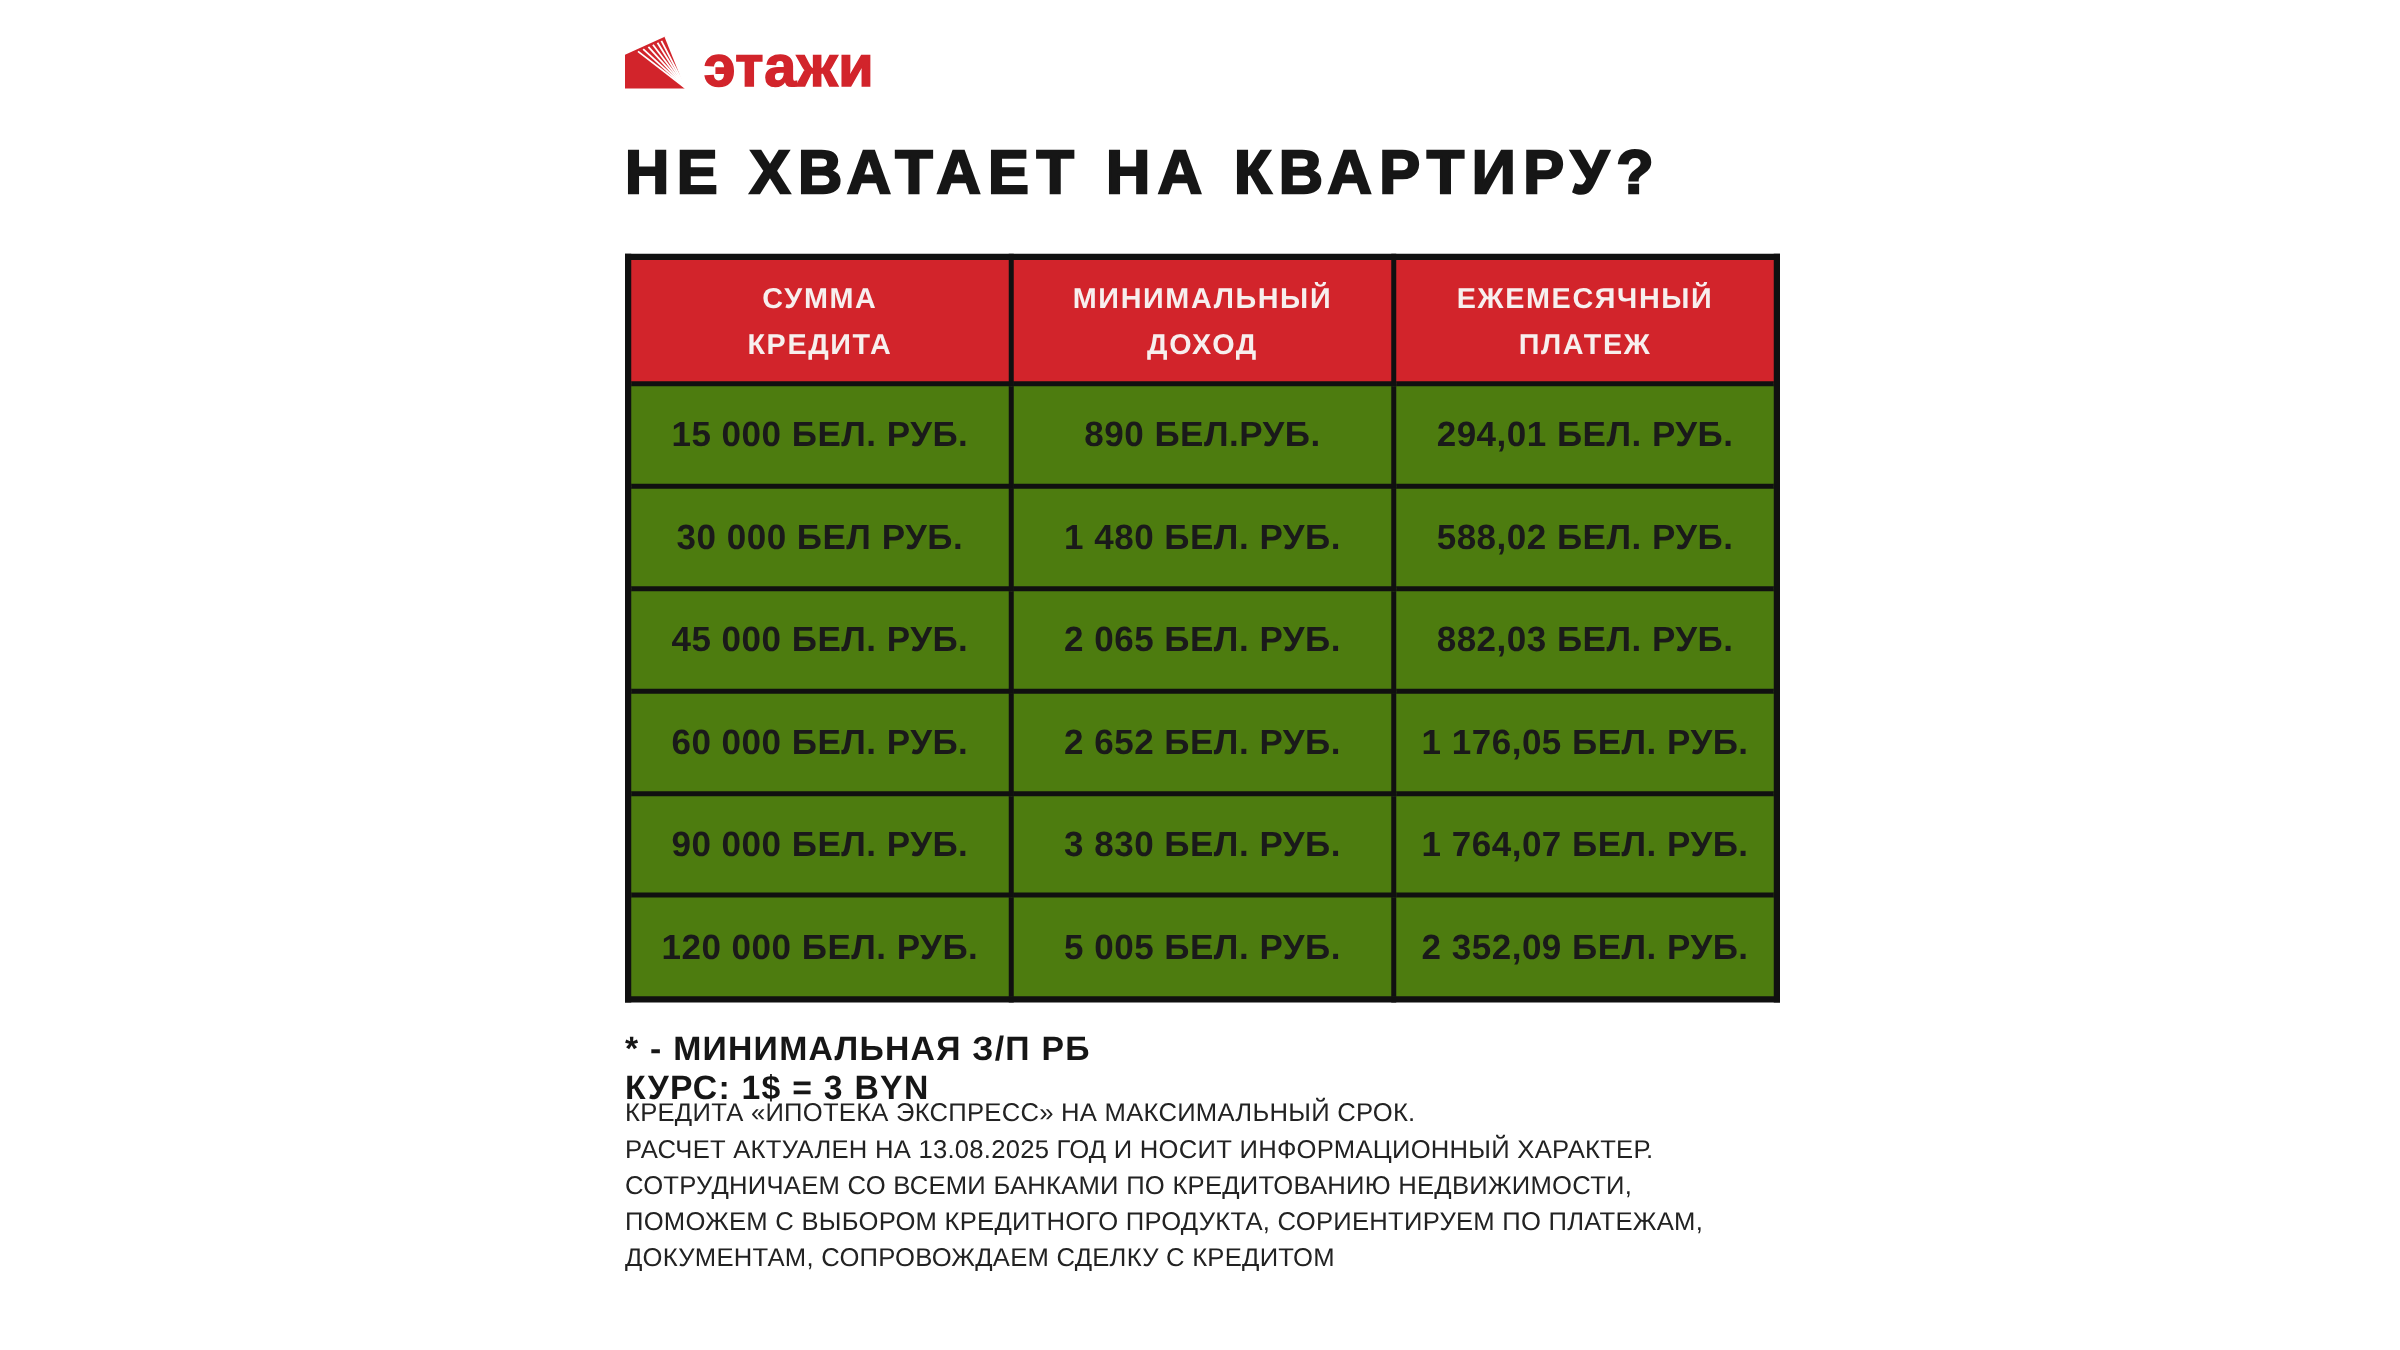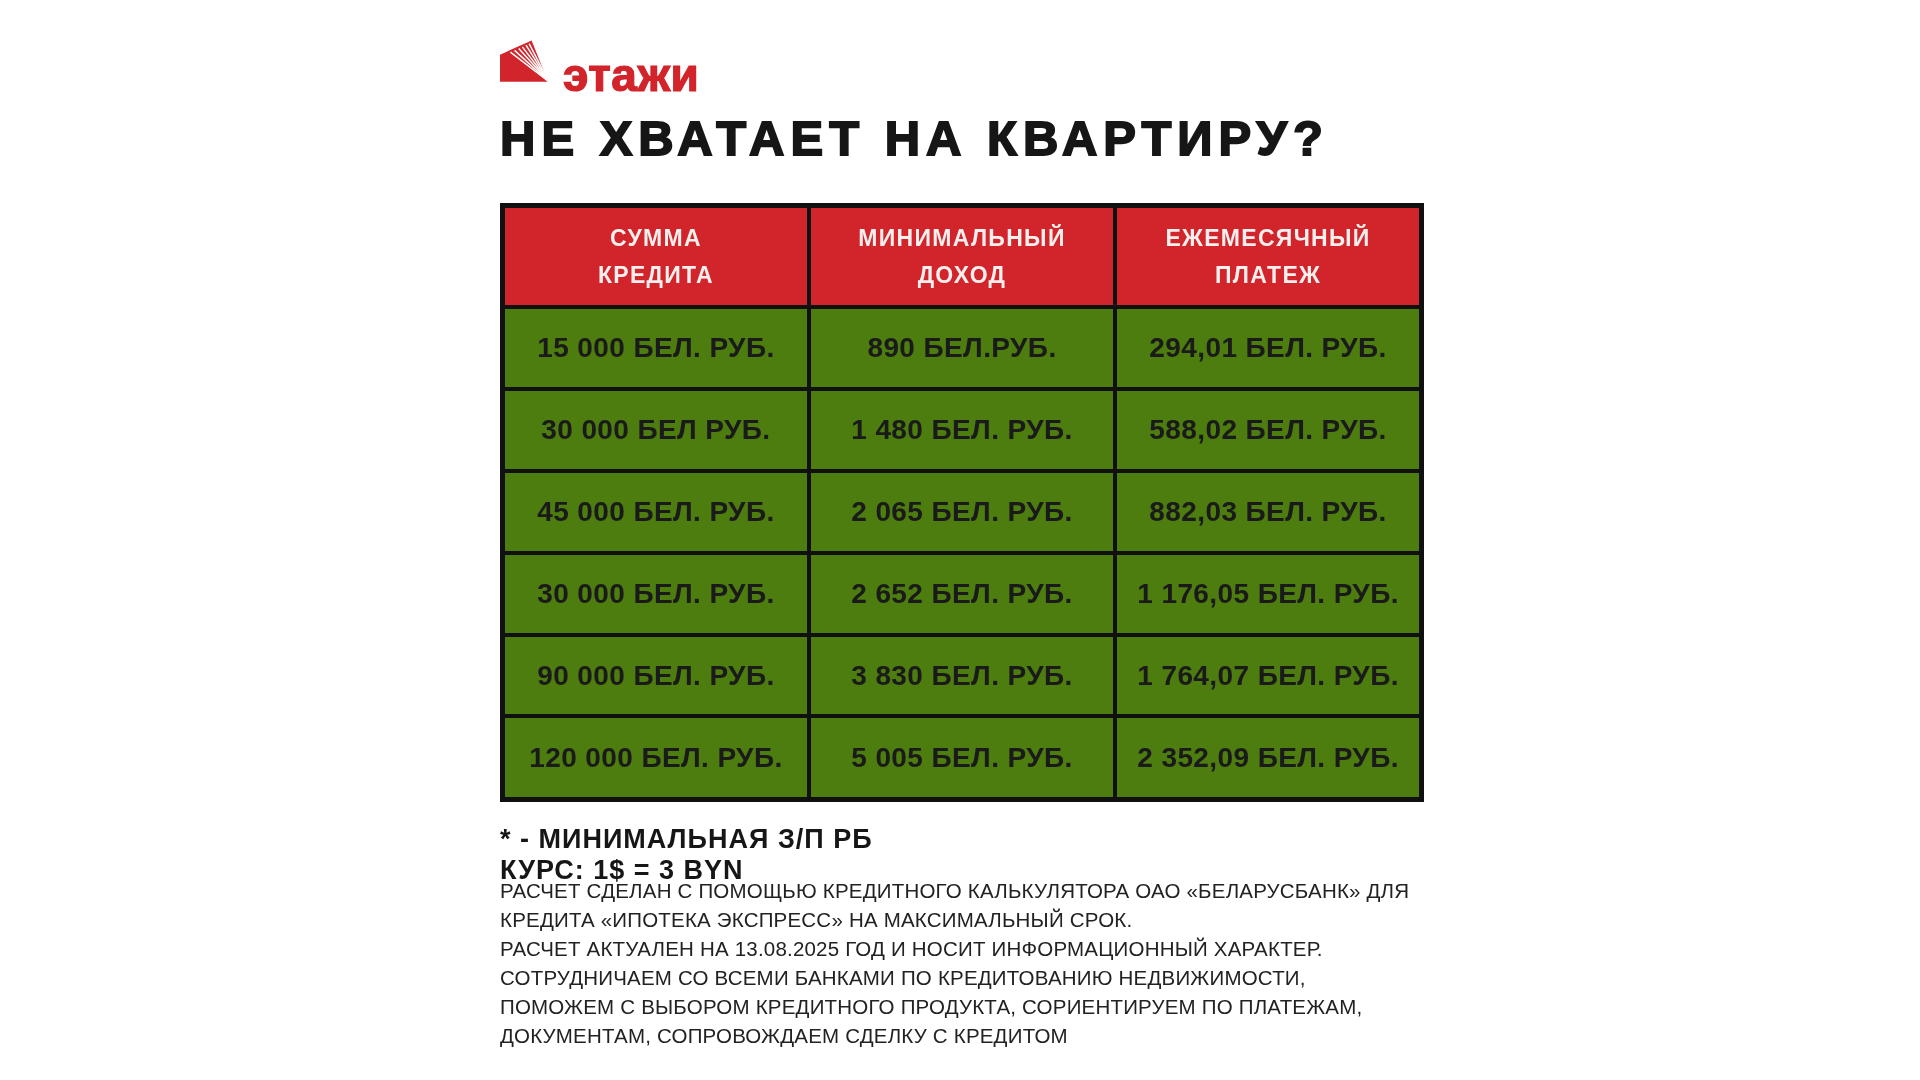--- a/index.html
+++ b/index.html
@@ -18,21 +18,20 @@
 
   
   .logo{position:absolute;left:500px;top:26px;display:flex;align-items:center;gap:11px;}
   .logo svg{display:block;}
   .logo-text{
     color:var(--red);
     font-size:46px;font-weight:bold;line-height:1;
     letter-spacing:0.5px;
     -webkit-text-stroke:1.2px var(--red);
     padding-top:4px;
-    margin-top:22px;
   }
 
   
   .title{
     position:absolute;left:500px;top:112px;width:930px;
     font-size:49px;font-weight:bold;color:var(--ink);
     letter-spacing:6px;white-space:nowrap;line-height:1.1;
     -webkit-text-stroke:1.8px var(--ink);
   }
 
@@ -132,21 +131,21 @@
           <td>30 000 БЕЛ РУБ.</td>
           <td>1 480 БЕЛ. РУБ.</td>
           <td>588,02 БЕЛ. РУБ.</td>
         </tr>
         <tr>
           <td>45 000 БЕЛ. РУБ.</td>
           <td>2 065 БЕЛ. РУБ.</td>
           <td>882,03 БЕЛ. РУБ.</td>
         </tr>
         <tr>
-          <td>30 000 БЕЛ. РУБ.</td>
+          <td>60 000 БЕЛ. РУБ.</td>
           <td>2 652 БЕЛ. РУБ.</td>
           <td>1 176,05 БЕЛ. РУБ.</td>
         </tr>
         <tr>
           <td>90 000 БЕЛ. РУБ.</td>
           <td>3 830 БЕЛ. РУБ.</td>
           <td>1 764,07 БЕЛ. РУБ.</td>
         </tr>
         <tr>
           <td>120 000 БЕЛ. РУБ.</td>
@@ -156,21 +155,20 @@
       </tbody>
     </table>
   </div>
 
   <div class="footnotes">
     <span>* - МИНИМАЛЬНАЯ З/П РБ</span>
     <span>КУРС: 1$ = 3 BYN</span>
   </div>
 
   <div class="disclaimer">
-    <div>РАСЧЕТ СДЕЛАН С ПОМОЩЬЮ КРЕДИТНОГО КАЛЬКУЛЯТОРА ОАО «БЕЛАРУСБАНК» ДЛЯ</div>
     <div>КРЕДИТА «ИПОТЕКА ЭКСПРЕСС» НА МАКСИМАЛЬНЫЙ СРОК.</div>
     <div>РАСЧЕТ АКТУАЛЕН НА 13.08.2025 ГОД И НОСИТ ИНФОРМАЦИОННЫЙ ХАРАКТЕР.</div>
     <div>СОТРУДНИЧАЕМ СО ВСЕМИ БАНКАМИ ПО КРЕДИТОВАНИЮ НЕДВИЖИМОСТИ,</div>
     <div>ПОМОЖЕМ С ВЫБОРОМ КРЕДИТНОГО ПРОДУКТА, СОРИЕНТИРУЕМ ПО ПЛАТЕЖАМ,</div>
     <div>ДОКУМЕНТАМ, СОПРОВОЖДАЕМ СДЕЛКУ С КРЕДИТОМ</div>
   </div>
 
 </div>
 
 </body></html>

